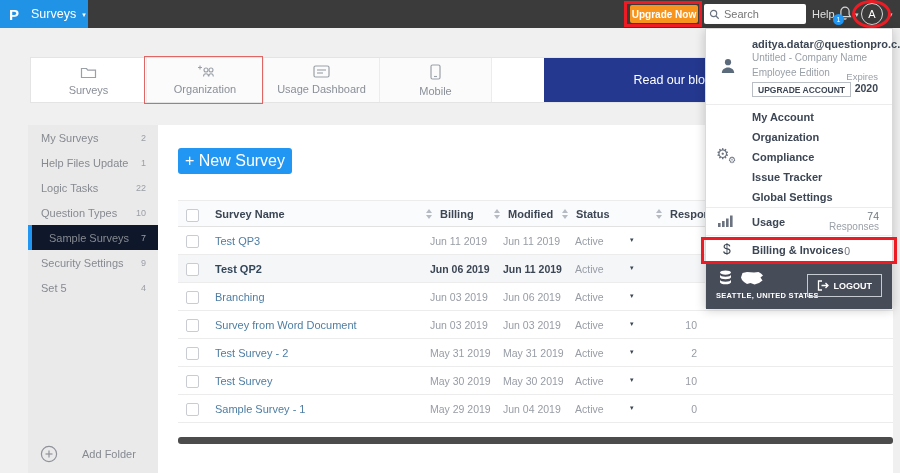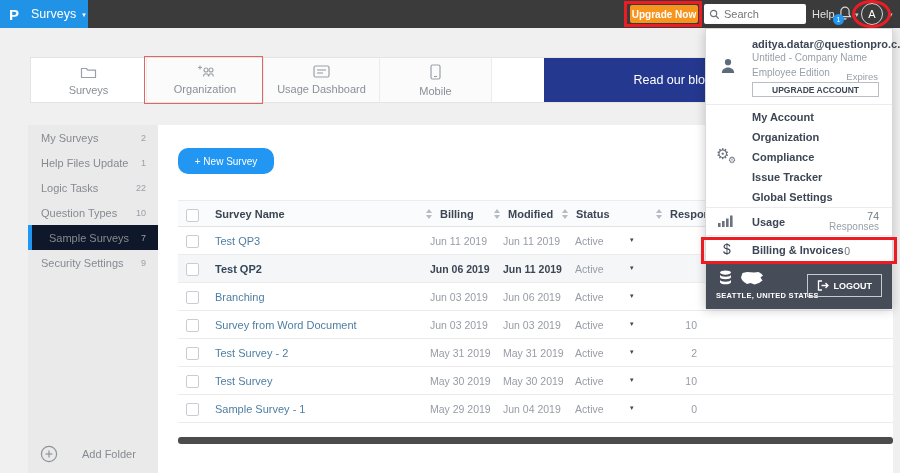--- a/index.html
+++ b/index.html
@@ -48,21 +48,21 @@
   .sidebar { position: absolute; left: 28px; top: 125px; width: 130px; height: 348px; background: #eaeaeb; }
   .side-item { height: 25px; display: flex; align-items: center; padding: 0 12px 0 13px; cursor: pointer; }
   .side-item .s-label { font-size: 11px; color: #868a90; flex: 1; }
   .side-item .s-count { font-size: 9px; color: #9a9ea6; }
   .side-item.selected { background: #0f172a; border-left: 4px solid #2196f3; padding-left: 17px; }
   .add-folder { position: absolute; left: 12px; top: 320px; display: flex; align-items: center; gap: 24px; cursor: pointer; }
   .add-folder .s-label { font-size: 11px; color: #868a90; }
 
   
   .main { position: absolute; left: 158px; top: 125px; width: 735px; height: 348px; background: #fff; }
-  .new-survey { position: absolute; left: 178px; top: 148px; width: 96px; height: 26px; background: #2196f3; border: none; border-radius: 10px; color: #fff; font-size: 10px; font-family: "Liberation Sans", sans-serif; cursor: pointer; }
+  .new-survey { position: absolute; left: 178px; top: 148px; width: 114px; height: 26px; background: #2196f3; border: none; border-radius: 3px; color: #fff; font-size: 16px; font-family: "Liberation Sans", sans-serif; cursor: pointer; }
 
   .table { position: absolute; left: 178px; top: 200px; width: 715px; }
   .thead { position: relative; height: 27px; background: #fafbfc; border-top: 1px solid #ececec; border-bottom: 1px solid #e2e2e2; }
   .thead .h { position: absolute; top: 7px; font-size: 11px; font-weight: bold; color: #3c4654; }
   .trow { position: relative; height: 28px; border-bottom: 1px solid #ececec; background: #fff; }
   .trow.highlight { background: #f5f6f8; }
   .cell { position: absolute; top: 8px; font-size: 10.5px; color: #979ca5; }
   .cb { position: absolute; left: 8px; top: 7px; }
   input[type="checkbox"] { appearance: none; -webkit-appearance: none; width: 13px; height: 13px; border: 1px solid #c9cdd3; border-radius: 2px; background: #fff; cursor: pointer; }
   .c-name { left: 37px; color: #4e7ea3; cursor: pointer; font-size: 11px; }
@@ -79,21 +79,21 @@
   .hscroll { position: absolute; left: 178px; top: 437px; width: 715px; height: 7px; background: #4c4c4c; border-radius: 3px; cursor: pointer; }
 
   
   .dropdown { position: absolute; left: 705px; top: 28px; width: 188px; height: 280px; background: #fff; border: 1px solid #d9d9d9; box-shadow: 0 2px 10px rgba(0,0,0,0.2); z-index: 50; }
   .dd-email { position: absolute; left: 46px; top: 9px; font-size: 11px; font-weight: bold; color: #3c4654; }
   .dd-company { position: absolute; left: 46px; top: 23px; font-size: 10px; color: #9aa0a8; }
   .dd-person { position: absolute; left: 13px; top: 28px; }
   .dd-edition { position: absolute; left: 46px; top: 38px; font-size: 10px; color: #9aa0a8; }
   .dd-expires { position: absolute; right: 14px; top: 42px; font-size: 9.5px; color: #9aa0a8; text-align: right; }
   .dd-expdate { position: absolute; right: 14px; top: 53px; font-size: 10.5px; font-weight: bold; color: #3c4654; }
-  .dd-upgrade { position: absolute; left: 46px; top: 53px; height: 15px; padding: 0 19px; background: #fff; border: 1px solid #b9bec4; font-size: 8.5px; font-weight: bold; color: #3c4654; font-family: "Liberation Sans", sans-serif; cursor: pointer; }
+  .dd-upgrade { position: absolute; left: 46px; top: 53px; height: 15px; padding: 0 5px; background: #fff; border: 1px solid #b9bec4; font-size: 8.5px; font-weight: bold; color: #3c4654; font-family: "Liberation Sans", sans-serif; cursor: pointer; }
   .dd-div { position: absolute; left: 0; width: 100%; height: 1px; background: #ececec; }
   .dd-menu-item { position: absolute; left: 46px; height: 20px; font-size: 11px; font-weight: bold; color: #3c4654; cursor: pointer; }
   .dd-gears { position: absolute; left: 10px; top: 116px; width: 24px; height: 24px; color: #6b7280; }
   .dd-gears .g1 { font-size: 15px; position: absolute; left: 0; top: 0; }
   .dd-gears .g2 { font-size: 9px; position: absolute; left: 12px; top: 10px; }
   .dd-row-label { position: absolute; left: 46px; font-size: 11px; font-weight: bold; color: #3c4654; }
   .dd-usage-val { position: absolute; right: 13px; top: 181px; font-size: 10.5px; color: #6f7680; text-align: right; }
   .dd-usage-unit { position: absolute; right: 13px; top: 192px; font-size: 10px; color: #9aa0a8; text-align: right; }
   .dd-dollar { position: absolute; left: 17px; top: 212px; font-size: 14px; color: #3c4654; }
   .dd-billing-val { position: absolute; right: 42px; top: 216px; font-size: 10.5px; color: #6f7680; }
@@ -188,20 +188,24 @@
         <span class="s-label">Question Types</span>
         <span class="s-count">10</span>
       </div>
     <div class="side-item selected">
         <span class="s-label">Sample Surveys</span>
         <span class="s-count">7</span>
       </div>
     <div class="side-item">
         <span class="s-label">Security Settings</span>
         <span class="s-count">9</span>
+      </div>
+    <div class="side-item">
+        <span class="s-label">Set 5</span>
+        <span class="s-count">4</span>
       </div>
     <div class="add-folder">
       <svg width="18" height="18" viewBox="0 0 18 18">
           <circle cx="9" cy="9" r="7.6" fill="none" stroke="#8f9399" stroke-width="1.2"></circle>
           <line x1="9" y1="5.5" x2="9" y2="12.5" stroke="#8f9399" stroke-width="1.2"></line>
           <line x1="5.5" y1="9" x2="12.5" y2="9" stroke="#8f9399" stroke-width="1.2"></line>
         </svg>
       <span class="s-label">Add Folder</span>
     </div>
   </div>

